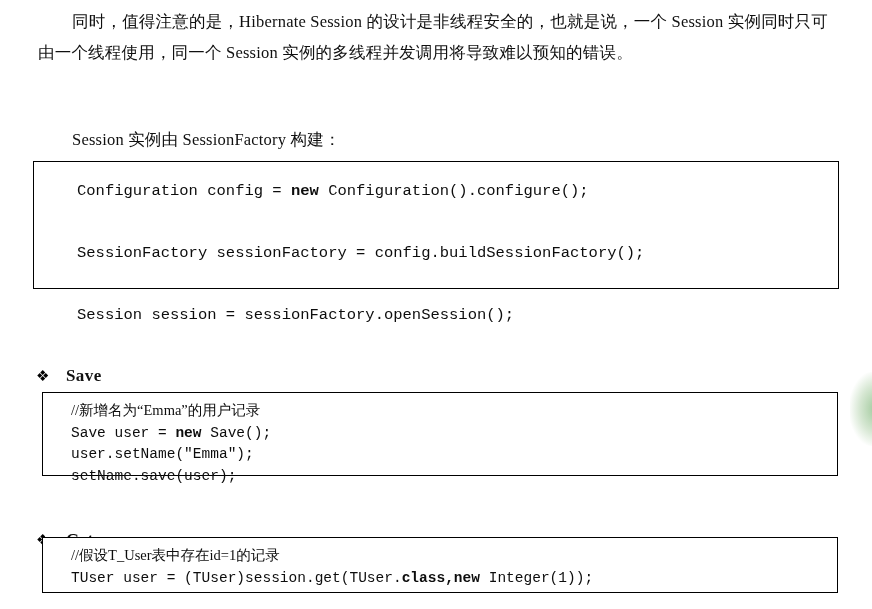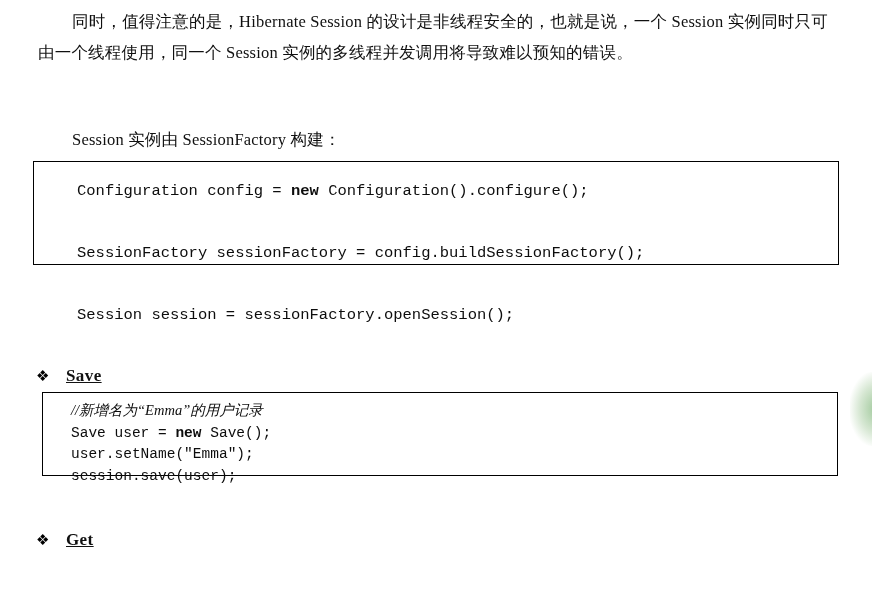--- a/index.html
+++ b/index.html
@@ -47,21 +47,21 @@
   }
   .codebox pre {
     margin: 0;
     font-family: "Liberation Mono", "DejaVu Sans Mono", monospace;
     white-space: pre;
     color: #0d0d0d;
   }
 
   #code-config {
     left: 33px; top: 161px;
-    width: 806px; height: 104px;
+    width: 806px; height: 128px;
   }
   #code-config pre {
     padding: 14px 0 0 43px;
     font-size: 15.5px;
     line-height: 31px;
   }
 
   #code-save {
     left: 42px; top: 392px;
     width: 796px; height: 84px;
@@ -78,41 +78,39 @@
   }
   #code-get pre {
     padding: 7px 0 0 28px;
     font-size: 14.5px;
     line-height: 21.5px;
   }
 
   .kw { font-weight: bold; }
   .cjk-code {
     font-family: "Liberation Serif", serif;
-    font-style: italic;
     font-size: 14.5px;
   }
 
   
   .bullet-head {
     position: absolute;
     font-family: "Liberation Serif", serif;
   }
   .bullet-head .marker {
     display: inline-block;
     width: 30px;
     font-family: "DejaVu Sans", sans-serif;
     font-size: 15px;
     color: #000000;
   }
   .bullet-head .htext {
     font-weight: bold;
     font-size: 17px;
     letter-spacing: 0.4px;
-    text-decoration: underline;
   }
   #head-save { left: 36px; top: 366px; }
   #head-get  { left: 36px; top: 530px; }
 
   
   .edge-artifact {
     position: absolute;
     right: 0;
     top: 372px;
     width: 22px;
@@ -140,21 +138,25 @@
 <span>Session session = sessionFactory.openSession();</span></pre>
   </div>
 
 
   <div class="bullet-head" id="head-save"><span class="marker">❖</span><span class="htext">Save</span></div>
 
   <div class="codebox" id="code-save">
     <pre><span class="cjk-code">//新增名为“Emma”的用户记录</span>
 <span>Save user = </span><span class="kw">new</span><span> Save();</span>
 <span>user.setName("Emma");</span>
-<span>session.save(user);</span></pre>
+<span>setName.save(user);</span></pre>
   </div>
 
   <div class="bullet-head" id="head-get"><span class="marker">❖</span><span class="htext">Get</span></div>
 
+  <div class="codebox" id="code-get">
+    <pre><span class="cjk-code">//假设T_User表中存在id=1的记录</span>
+<span>TUser user = (TUser)session.get(TUser.</span><span class="kw">class,new</span><span> Integer(1));</span></pre>
+  </div>
 
   <div class="edge-artifact"></div>
 
 </div>
 
 </body></html>

